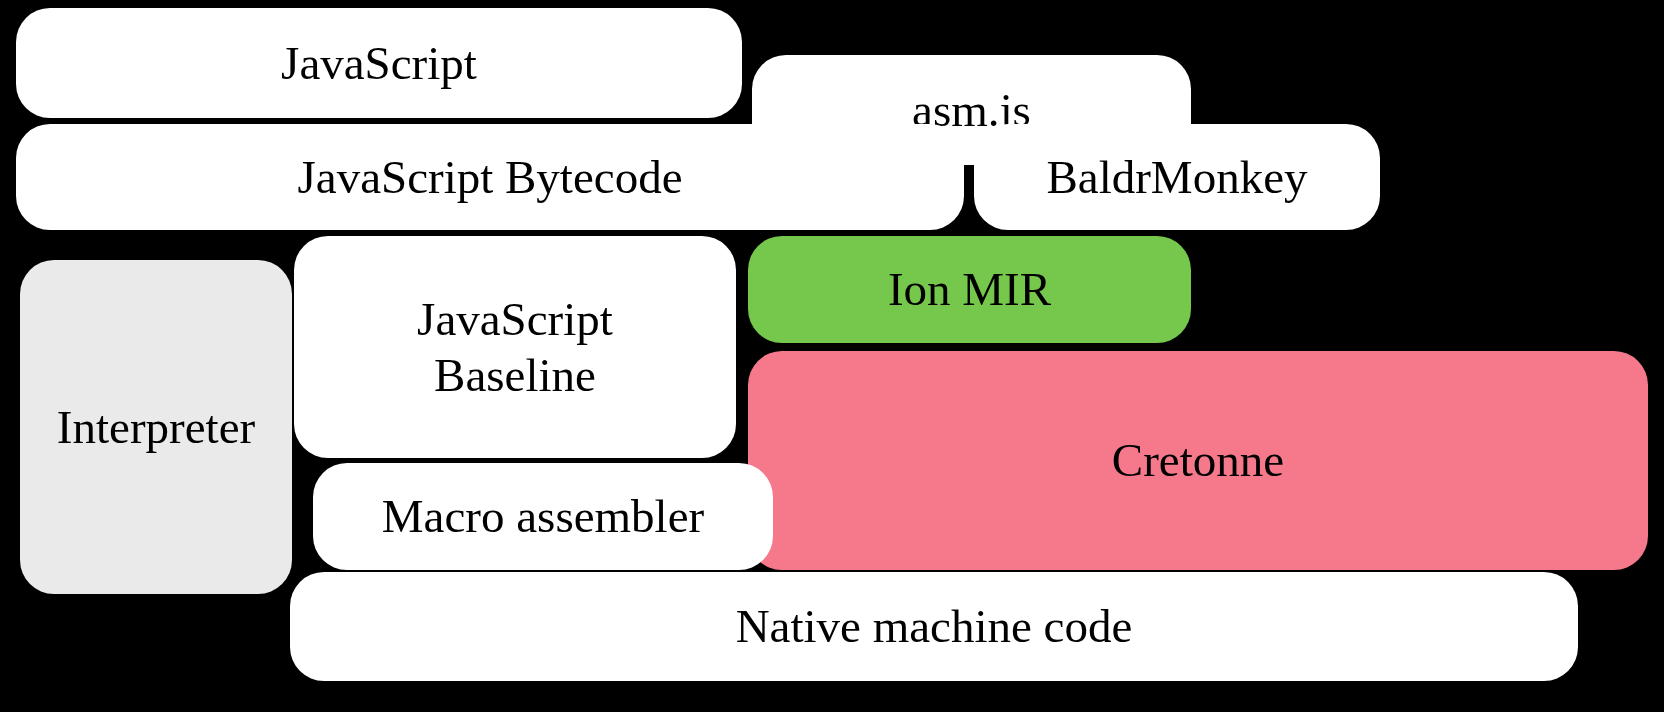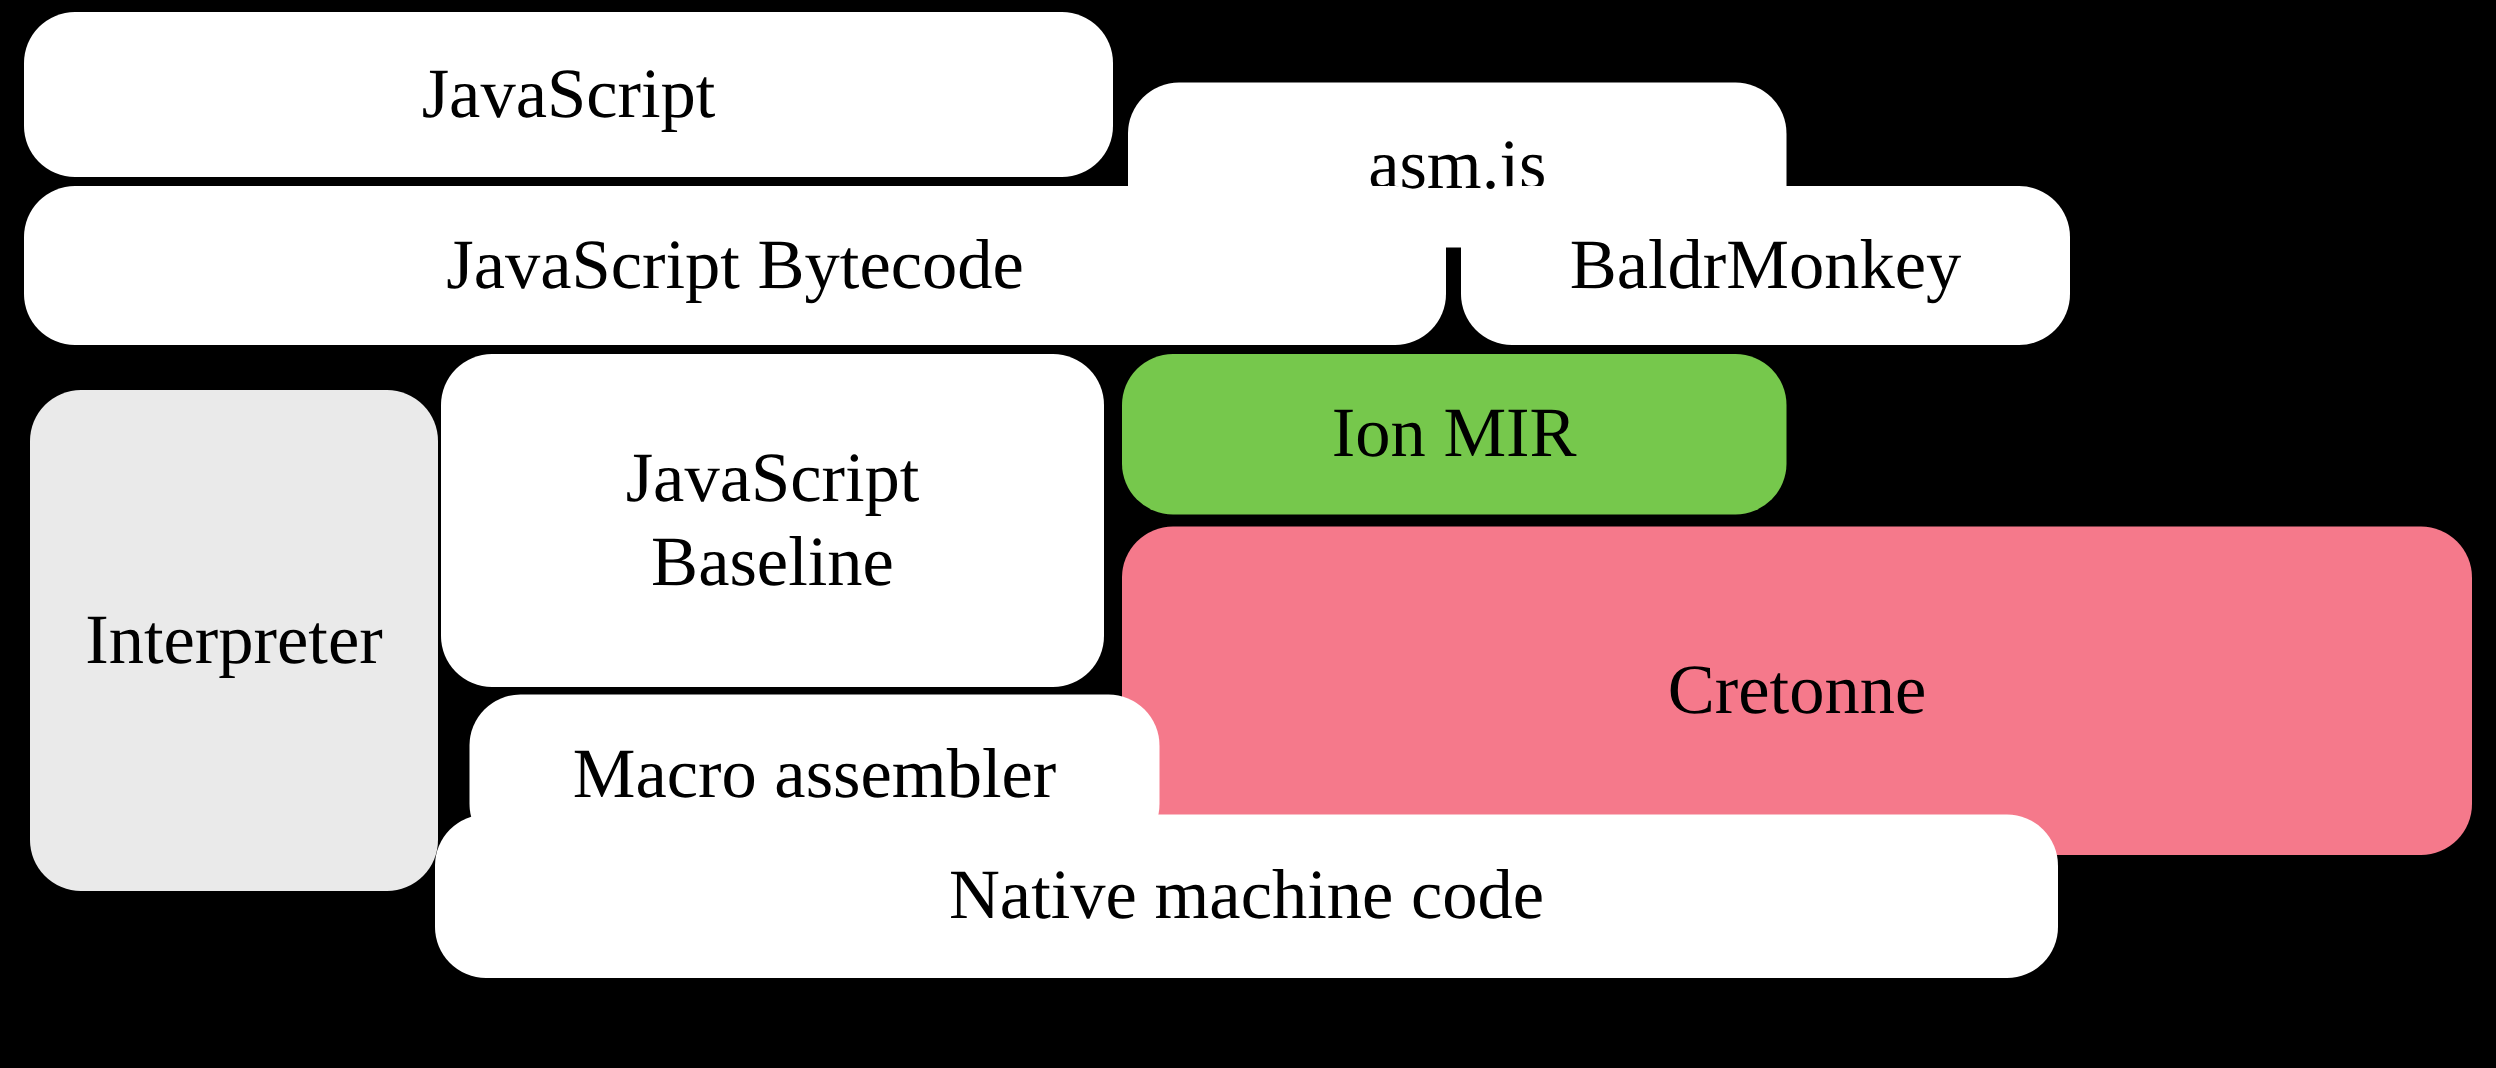--- a/index.html
+++ b/index.html
@@ -32,21 +32,21 @@
   .n-javascript          { left: 16px;   top: 8px;   width: 726px;  height: 110px; }
   .n-asmjs               { left: 752px;  top: 8px;   width: 439px;  height: 110px; margin-top: 47px; }
   .n-wasm                { left: 1199px; top: 8px;   width: 449px;  height: 110px; }
   .n-javascript-bytecode { left: 16px;   top: 124px; width: 948px;  height: 106px; }
   .n-baldrmonkey         { left: 974px;  top: 124px; width: 406px;  height: 106px; }
   .n-interpreter         { left: 20px;   top: 236px; width: 272px;  height: 334px; margin-top: 24px; }
   .n-javascript-baseline { left: 294px;  top: 236px; width: 442px;  height: 222px; }
   .n-ion-mir             { left: 748px;  top: 236px; width: 443px;  height: 107px; }
   .n-cretonne            { left: 748px;  top: 351px; width: 900px;  height: 219px; }
   .n-macro-assembler     { left: 294px;  top: 463px; width: 460px;  height: 107px; margin-left: 19px; }
-  .n-native-machine-code { left: 290px;  top: 543px; width: 1082px; height: 109px; align-items: center; }
+  .n-native-machine-code { left: 290px;  top: 572px; width: 1288px; height: 109px; align-items: center; }
 </style>
 </head>
 <body>
 
 <div class="canvas" style="background: rgb(0, 0, 0);">
 
   <div class="node n-javascript" style="background: rgb(255, 255, 255);">
     <span class="lbl">JavaScript</span>
   </div>
 

